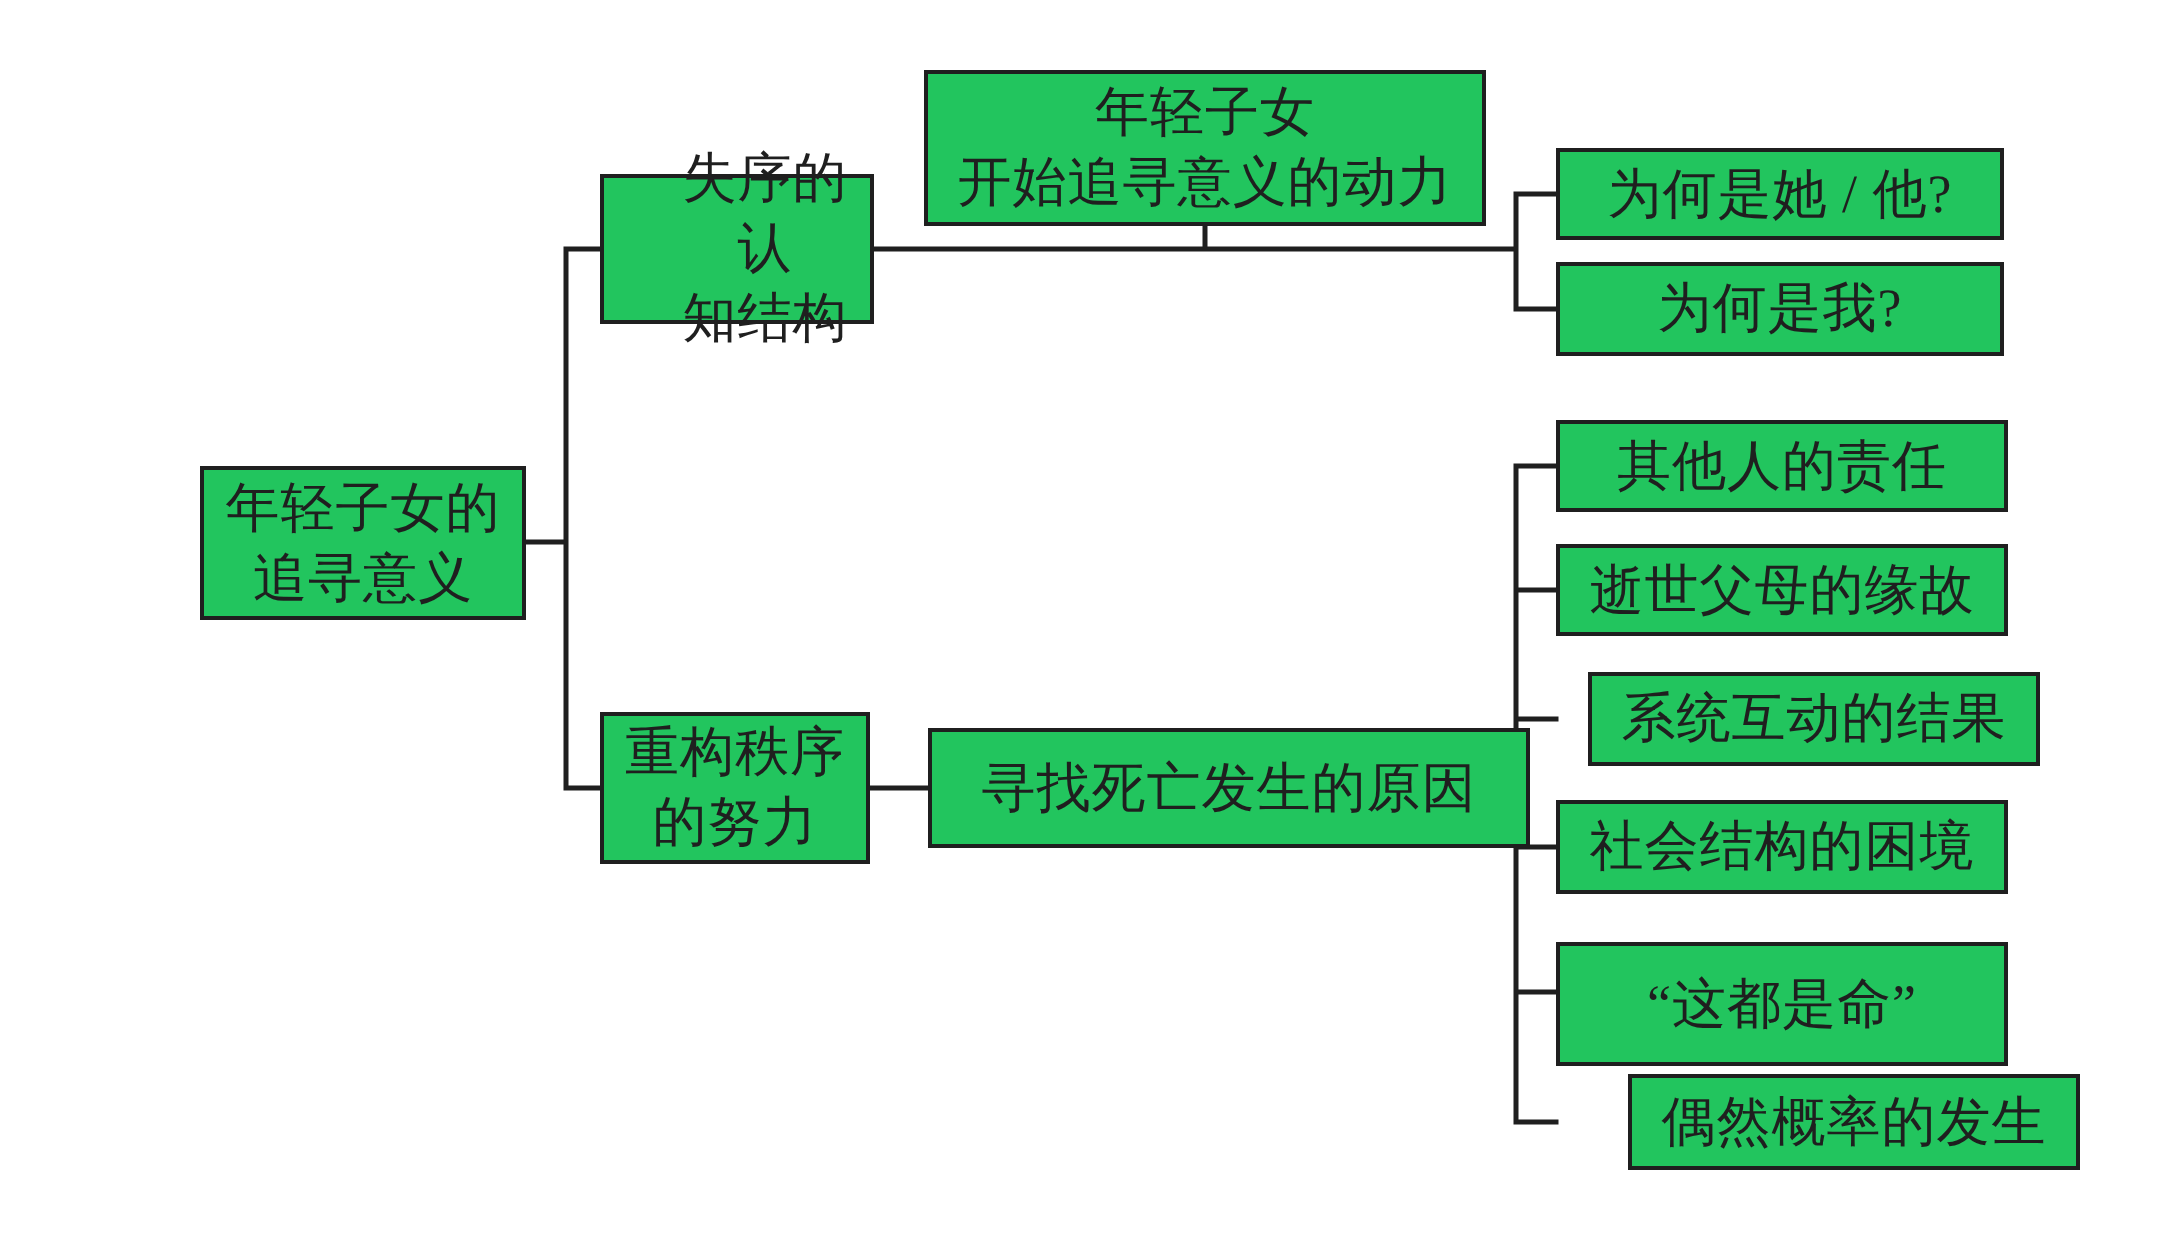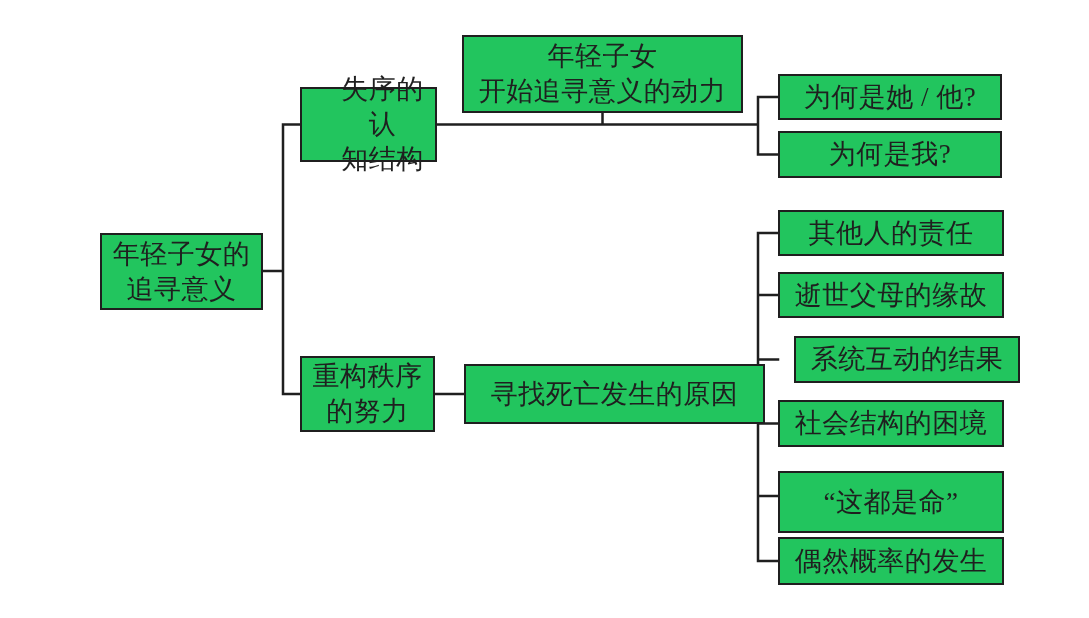--- a/index.html
+++ b/index.html
@@ -37,21 +37,21 @@
   .n-mot   { left: 462px; top:  35px; width: 281px; height: 78px; }
   .n-q1    { left: 778px; top:  74px; width: 224px; height: 46px; }
   .n-q2    { left: 778px; top: 131px; width: 224px; height: 47px; }
   .n-reb   { left: 300px; top: 356px; width: 135px; height: 76px; }
   .n-cause { left: 464px; top: 364px; width: 301px; height: 60px; }
   .n-c0    { left: 778px; top: 210px; width: 226px; height: 46px; }
   .n-c1    { left: 778px; top: 272px; width: 226px; height: 46px; }
   .n-c2    { left: 778px; top: 336px; width: 226px; height: 47px; margin-left: 16px; }
   .n-c3    { left: 778px; top: 400px; width: 226px; height: 47px; }
   .n-c4    { left: 778px; top: 471px; width: 226px; height: 62px; }
-  .n-c5    { left: 778px; top: 537px; width: 226px; height: 48px; }
+  .n-c5    { left: 814px; top: 537px; width: 226px; height: 48px; }
 </style>
 </head>
 <body>
 
 <div class="canvas">
 
   <svg class="connectors" viewBox="0 0 1089 618" xmlns="http://www.w3.org/2000/svg">
     <path fill="none" stroke="#1f1f1f" stroke-width="2.5" stroke-linecap="square" d="M263 271 H283
              M283 124.5 V394
              M283 124.5 H300

